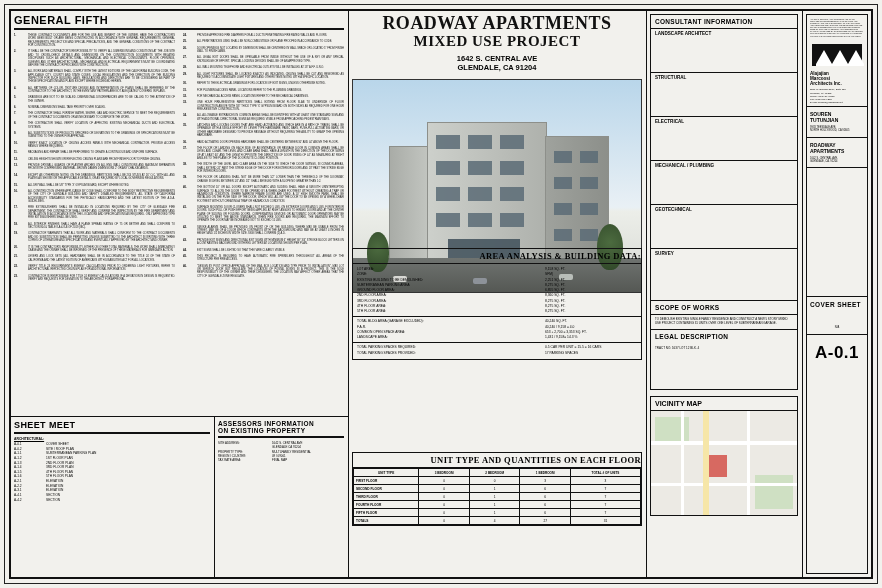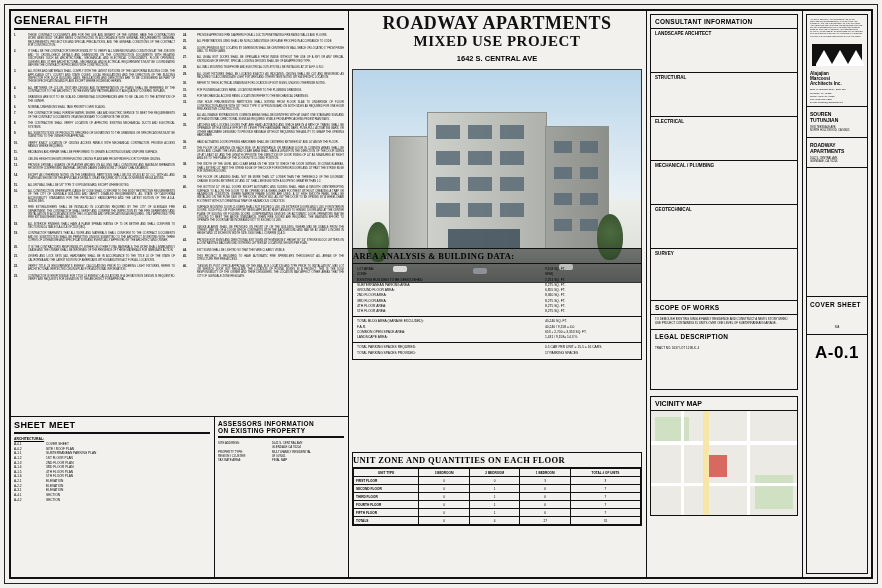--- a/index.html
+++ b/index.html
@@ -48,21 +48,21 @@
   .bright{left:192px;top:56px;width:62px;height:126px;background:linear-gradient(90deg,#9fa29d,#8c8f8a);}
   .bleft{left:36px;top:66px;width:38px;height:116px;background:linear-gradient(90deg,#a9aca7,#c2c5c0);}
   .win{position:absolute;background:#5a6b76;opacity:.85;}
   .tree{position:absolute;background:radial-gradient(circle at 50% 40%, #4c6b3f, #2f4628);border-radius:50% 50% 45% 45%;}
   .street{position:absolute;left:0;right:0;bottom:0;height:34px;background:linear-gradient(#6f7370,#555854);}
   .car{position:absolute;height:6px;width:14px;border-radius:2px;background:#d8d8d4;}
 
   
   #area-analysis{left:352px;top:248px;width:290px;}
   .blockbox{border:1px solid #111;}
-  .blockhdr{font-family:"Liberation Serif",serif;font-weight:bold;font-size:8.5px;text-align:left;padding:2px 0;border-bottom:1px solid #111;letter-spacing:.4px;}
+  .blockhdr{font-family:"Liberation Serif",serif;font-weight:bold;font-size:8.5px;text-align:right;padding:2px 0;border-bottom:1px solid #111;letter-spacing:.4px;}
   .ar-row{display:flex;font-size:3.3px;line-height:1.6;padding:0 4px;}
   .ar-row .k{flex:1;}
   .ar-row .v{width:92px;text-align:left;}
   .ar-sep{height:1px;background:#111;margin:2px 0;}
 
   
   #unit-table{left:352px;top:452px;width:290px;}
   table.grid{border-collapse:collapse;width:100%;}
   table.grid td,table.grid th{border:1px solid #111;font-size:3.2px;padding:1.5px 2px;text-align:center;}
   table.grid th{font-weight:bold;font-size:3.1px;}
@@ -390,20 +390,21 @@
       </div>
   </div>
 
   <div class="col" id="center">
     <div class="proj-title">
       <div>ROADWAY APARTMENTS</div>
       <div class="l2">MIXED USE PROJECT</div>
     </div>
     <div class="proj-addr">
       <div>1642 S. CENTRAL AVE</div>
+      <div>GLENDALE, CA 91204</div>
     </div>
 
     <div class="render">
       <div class="sky"></div>
       <div class="bldg bleft"></div>
       <div class="bldg bmain">
         <div class="win" style="left:8px;top:12px;width:24px;height:14px;"></div>
         <div class="win" style="left:40px;top:12px;width:24px;height:14px;"></div>
         <div class="win" style="left:72px;top:12px;width:24px;height:14px;"></div>
         <div class="win" style="left:8px;top:38px;width:24px;height:14px;"></div>
@@ -498,21 +499,21 @@
           <div class="v">0.5 CAR PER UNIT = 15.5 = 16 CARS</div>
         </div>
       <div class="ar-row">
           <div class="k">TOTAL PARKING SPACES PROVIDED:</div>
           <div class="v">17 PARKING SPACES</div>
         </div>
     </div>
   </div>
 
   <div class="col blockbox" id="unit-table">
-    <div class="blockhdr">UNIT ZONE AND QUANTITIES ON EACH FLOOR</div>
+    <div class="blockhdr">UNIT TYPE AND QUANTITIES ON EACH FLOOR</div>
     <table class="grid">
       <tbody>
           <tr>
         <th>UNIT TYPE</th>
         <th>3 BEDROOM</th>
         <th>2 BEDROOM</th>
         <th>1 BEDROOM</th>
         <th>TOTAL # OF UNITS</th>
       </tr>
       <tr>

